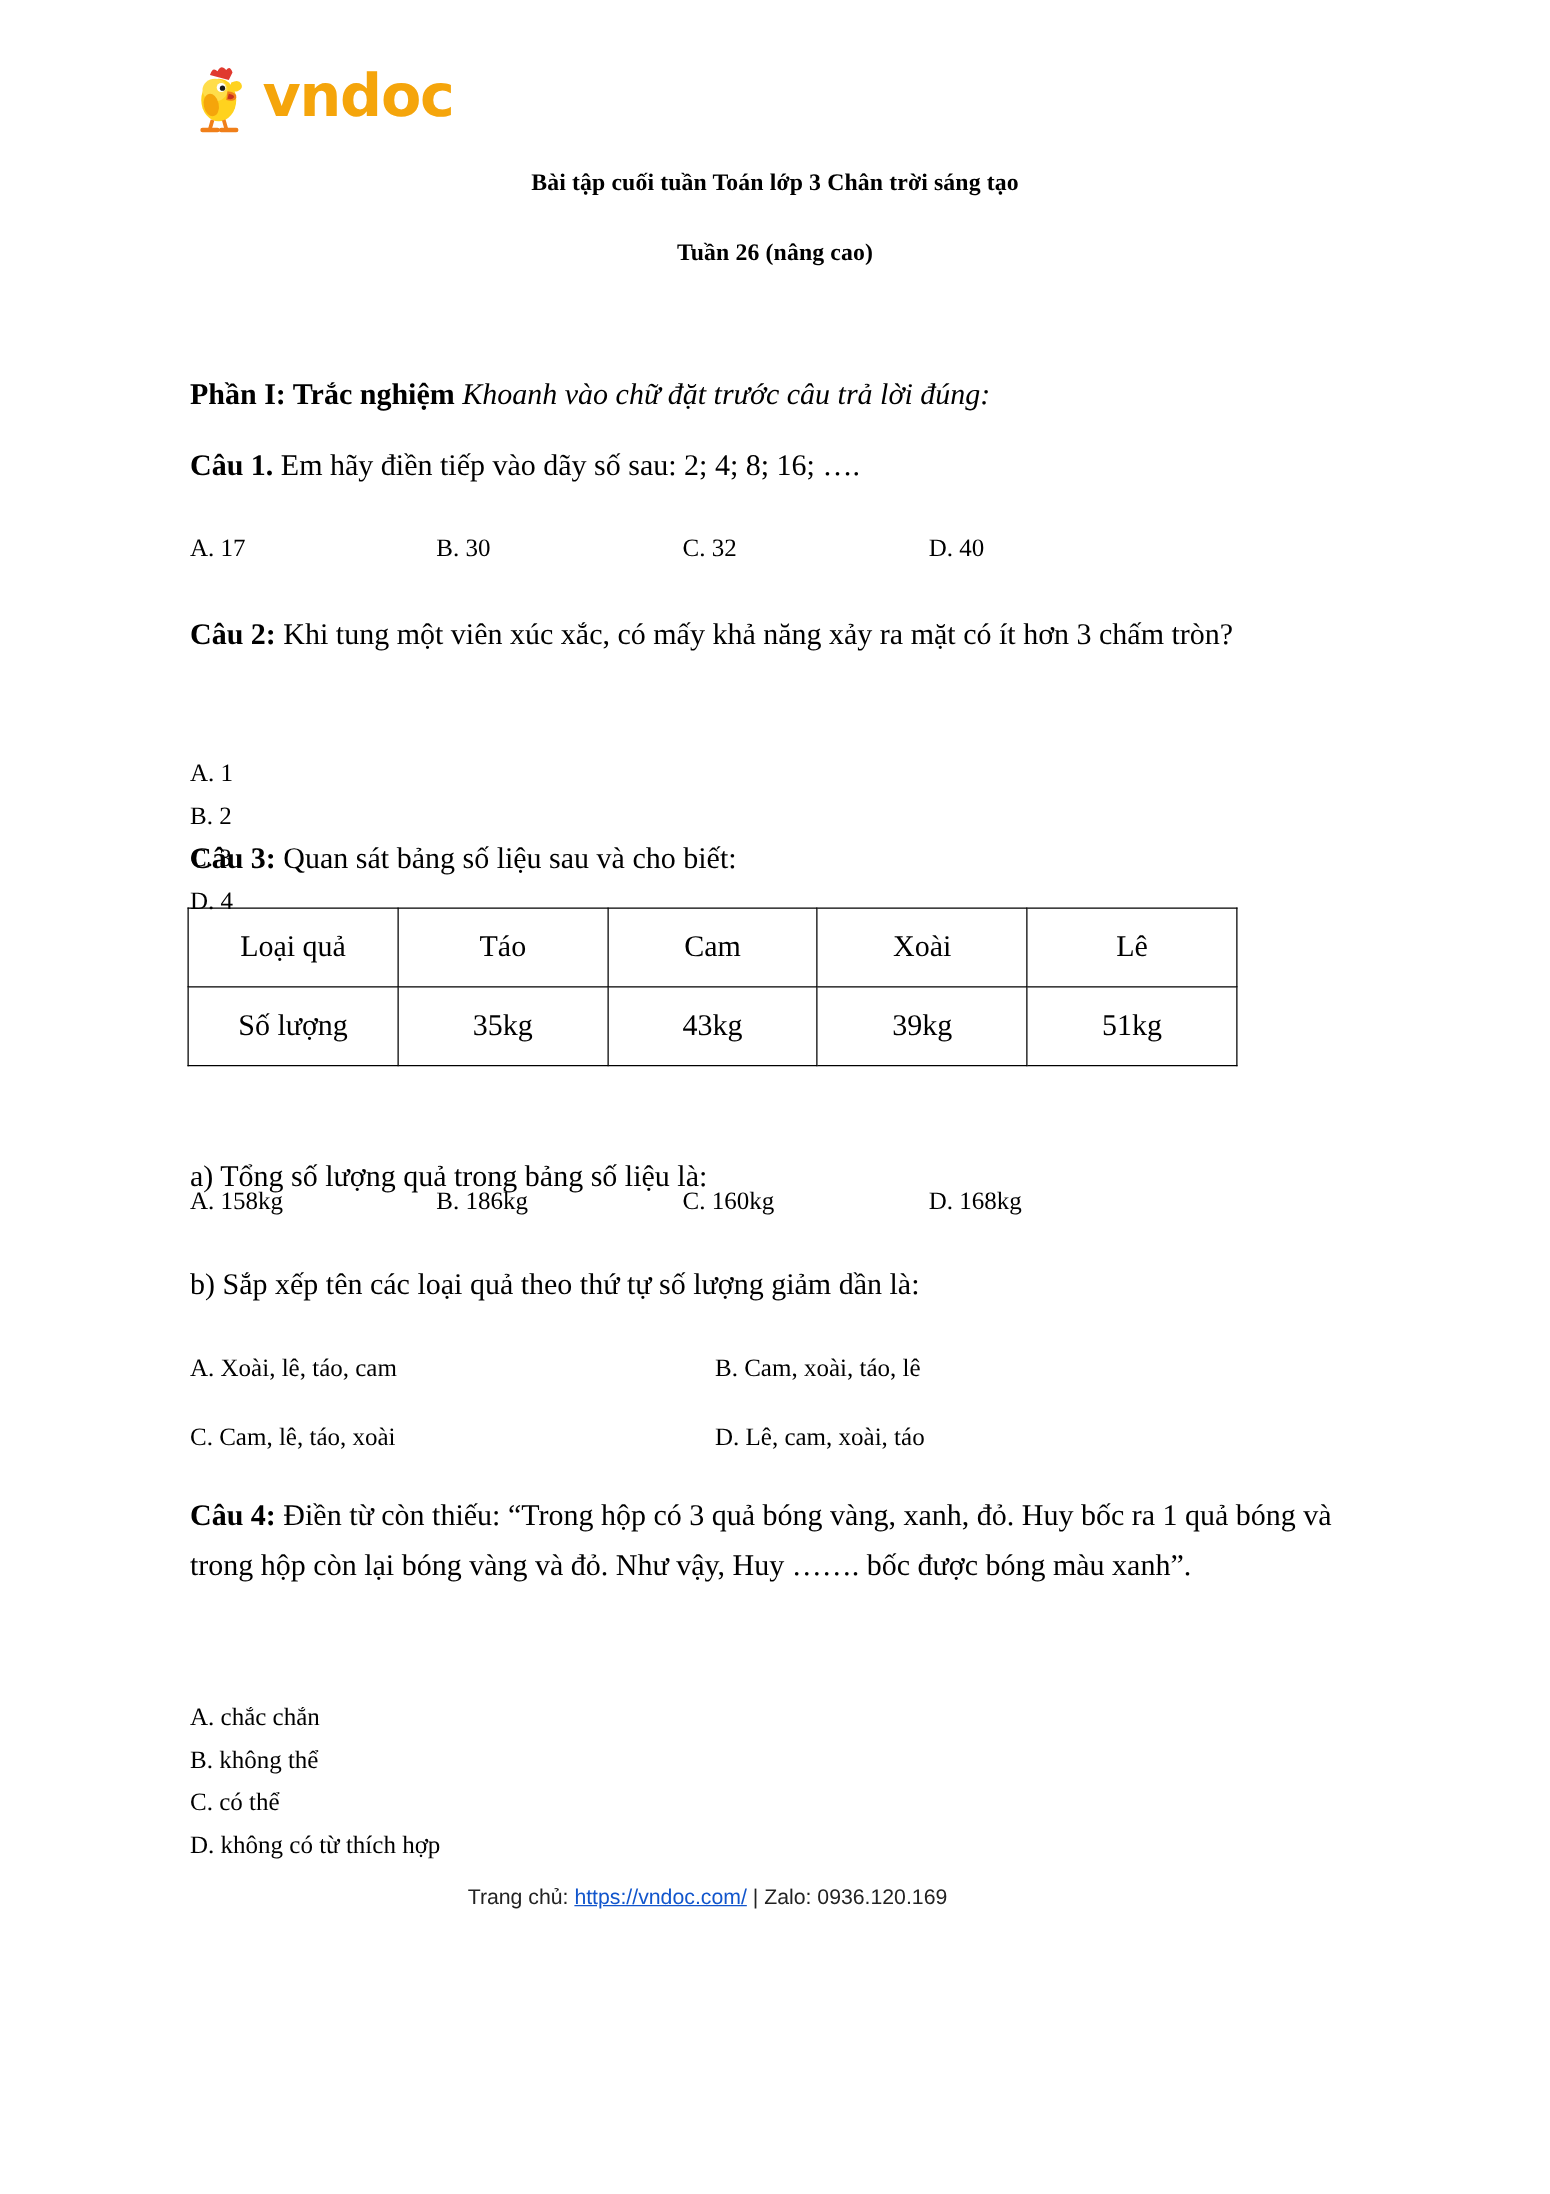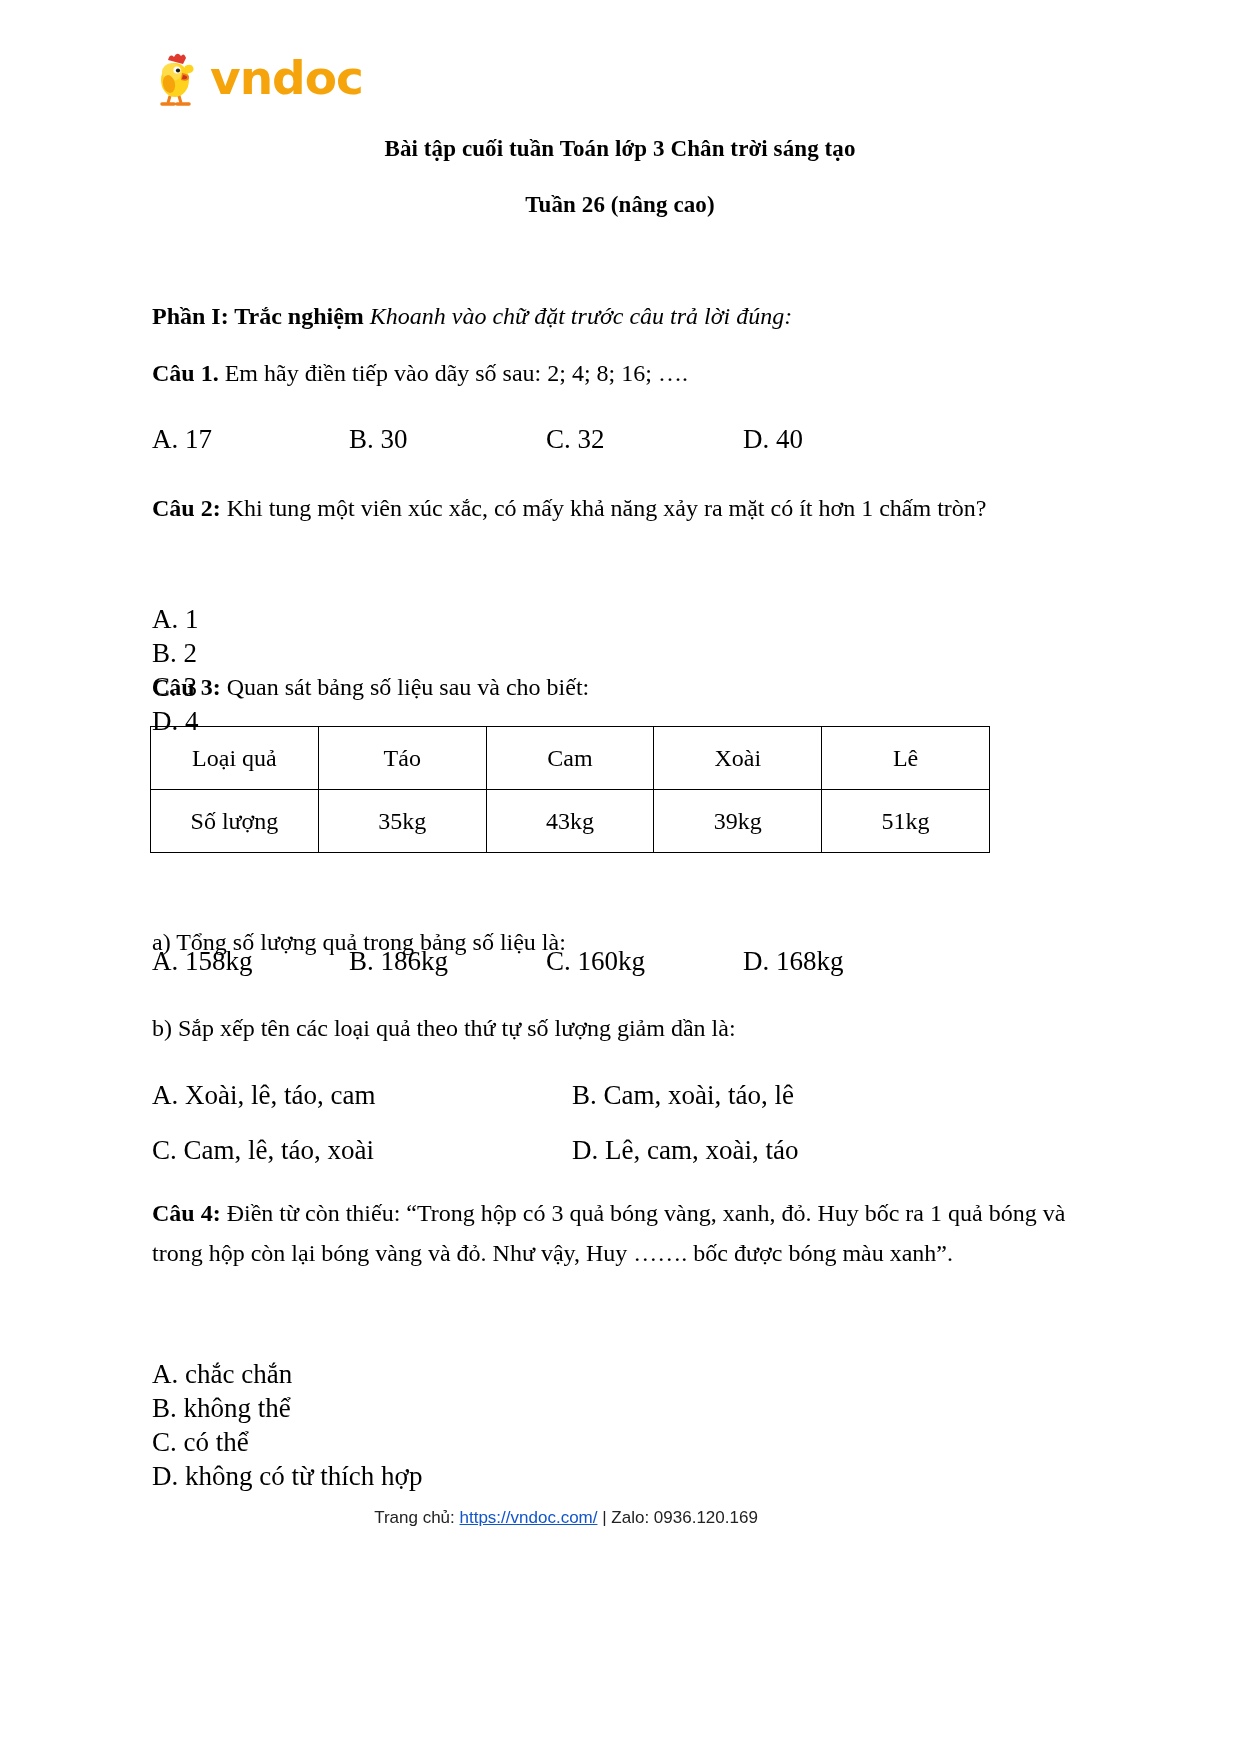--- a/index.html
+++ b/index.html
@@ -46,21 +46,21 @@
     line-height: 1;
     padding-bottom: 4px;
   }
   
   .doc-title, .doc-subtitle {
     position: absolute;
     left: 0;
     width: 1240px;
     text-align: center;
     font-weight: bold;
-    font-size: 23px;
+    font-size: 19px;
     letter-spacing: 0.1px;
   }
   .doc-title { top: 136px; }
   .doc-subtitle { top: 192px; }
 
   
   .blk {
     position: absolute;
     left: 152px;
     width: 940px;
@@ -68,21 +68,21 @@
     line-height: 40px;
   }
   .b { font-weight: bold; }
   .i { font-style: italic; }
 
   
   .opts {
     position: absolute;
     left: 152px;
     width: 940px;
-    font-size: 27px;
+    font-size: 20px;
     line-height: 34px;
     display: flex;
   }
   .opts4 > span { width: 197px; display: inline-block; }
   .opts2 > span { width: 420px; display: inline-block; }
   .opts-free > span { display: inline-block; }
 
   
   .data-table {
     position: absolute;
@@ -162,21 +162,21 @@
     <span class="b">Câu 1.</span><span> Em hãy điền tiếp vào dãy số sau: 2; 4; 8; 16; ….</span>
   </div>
   <div class="opts opts4" style="top:422px;">
     <span>A. 17</span>
     <span>B. 30</span>
     <span>C. 32</span>
     <span>D. 40</span>
   </div>
 
   <div class="blk" style="top:488px;">
-    <span class="b">Câu 2:</span><span> Khi tung một viên xúc xắc, có mấy khả năng xảy ra mặt có ít hơn 1 chấm tròn?</span>
+    <span class="b">Câu 2:</span><span> Khi tung một viên xúc xắc, có mấy khả năng xảy ra mặt có ít hơn 3 chấm tròn?</span>
   </div>
   <div class="opts opts4" style="top:602px;flex-direction:column;">
     <span>A. 1</span>
     <span>B. 2</span>
     <span>C. 3</span>
     <span>D. 4</span>
   </div>
 
   <div class="blk" style="top:667px;">
     <span class="b">Câu 3:</span><span> Quan sát bảng số liệu sau và cho biết:</span>

